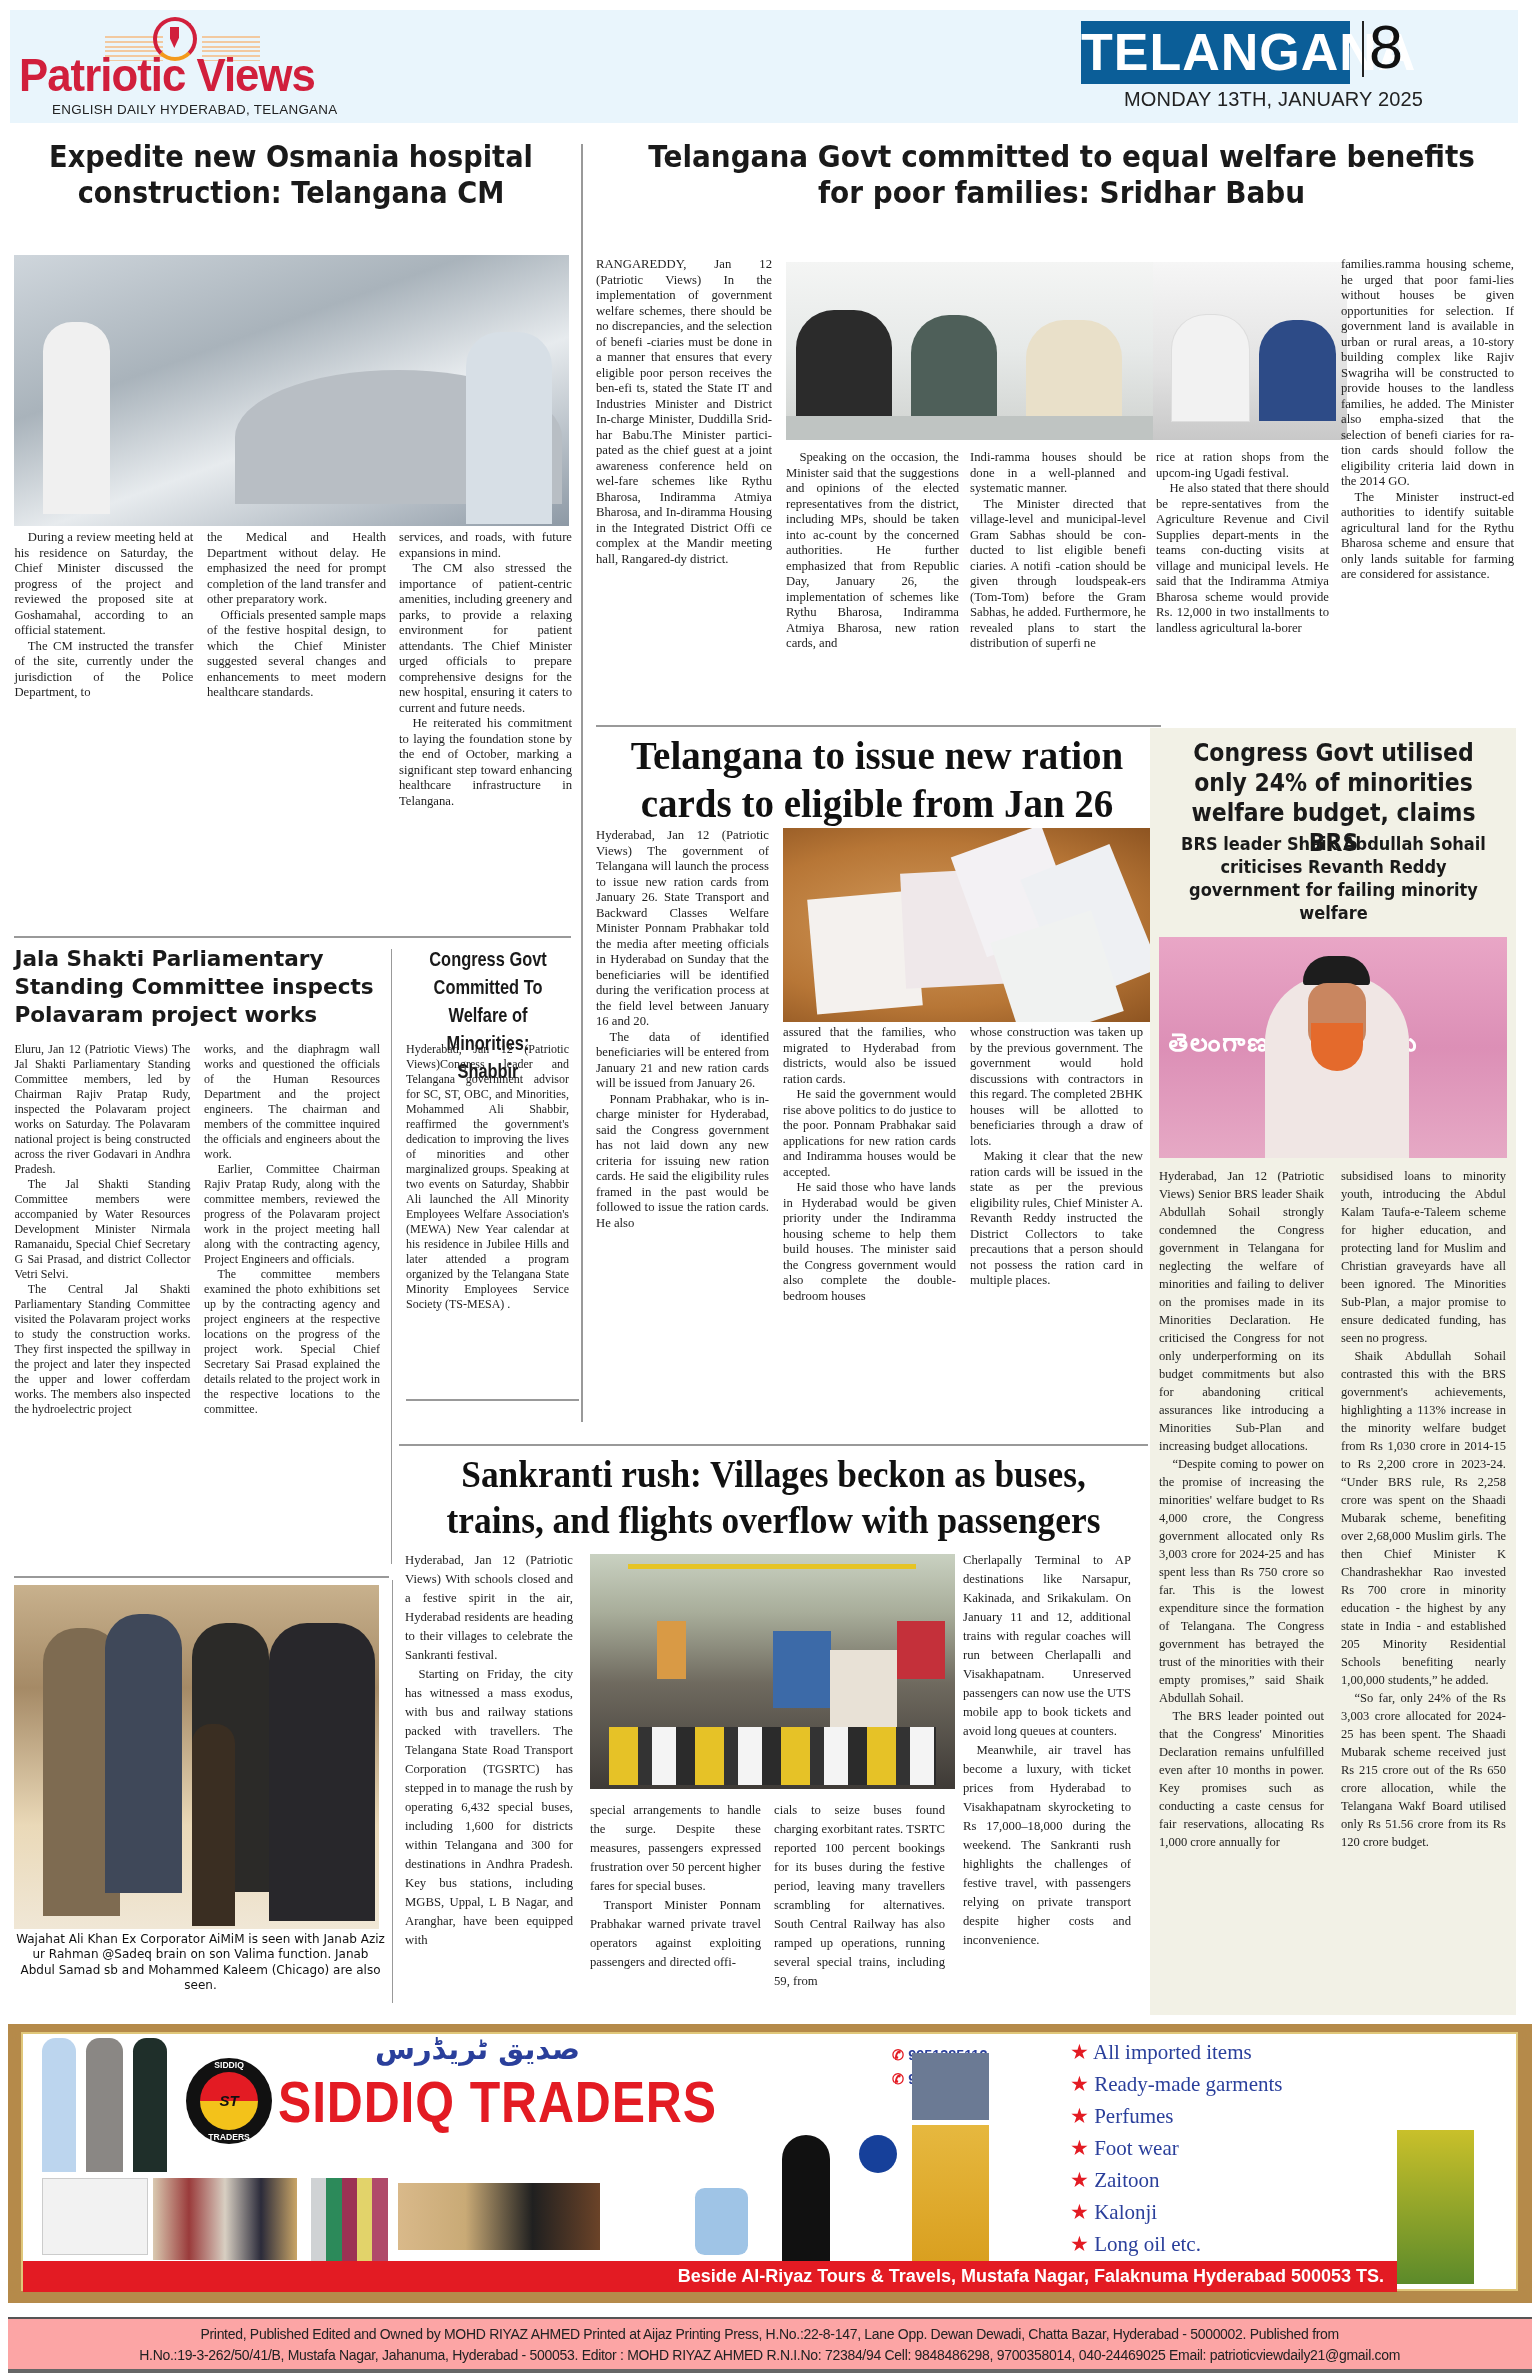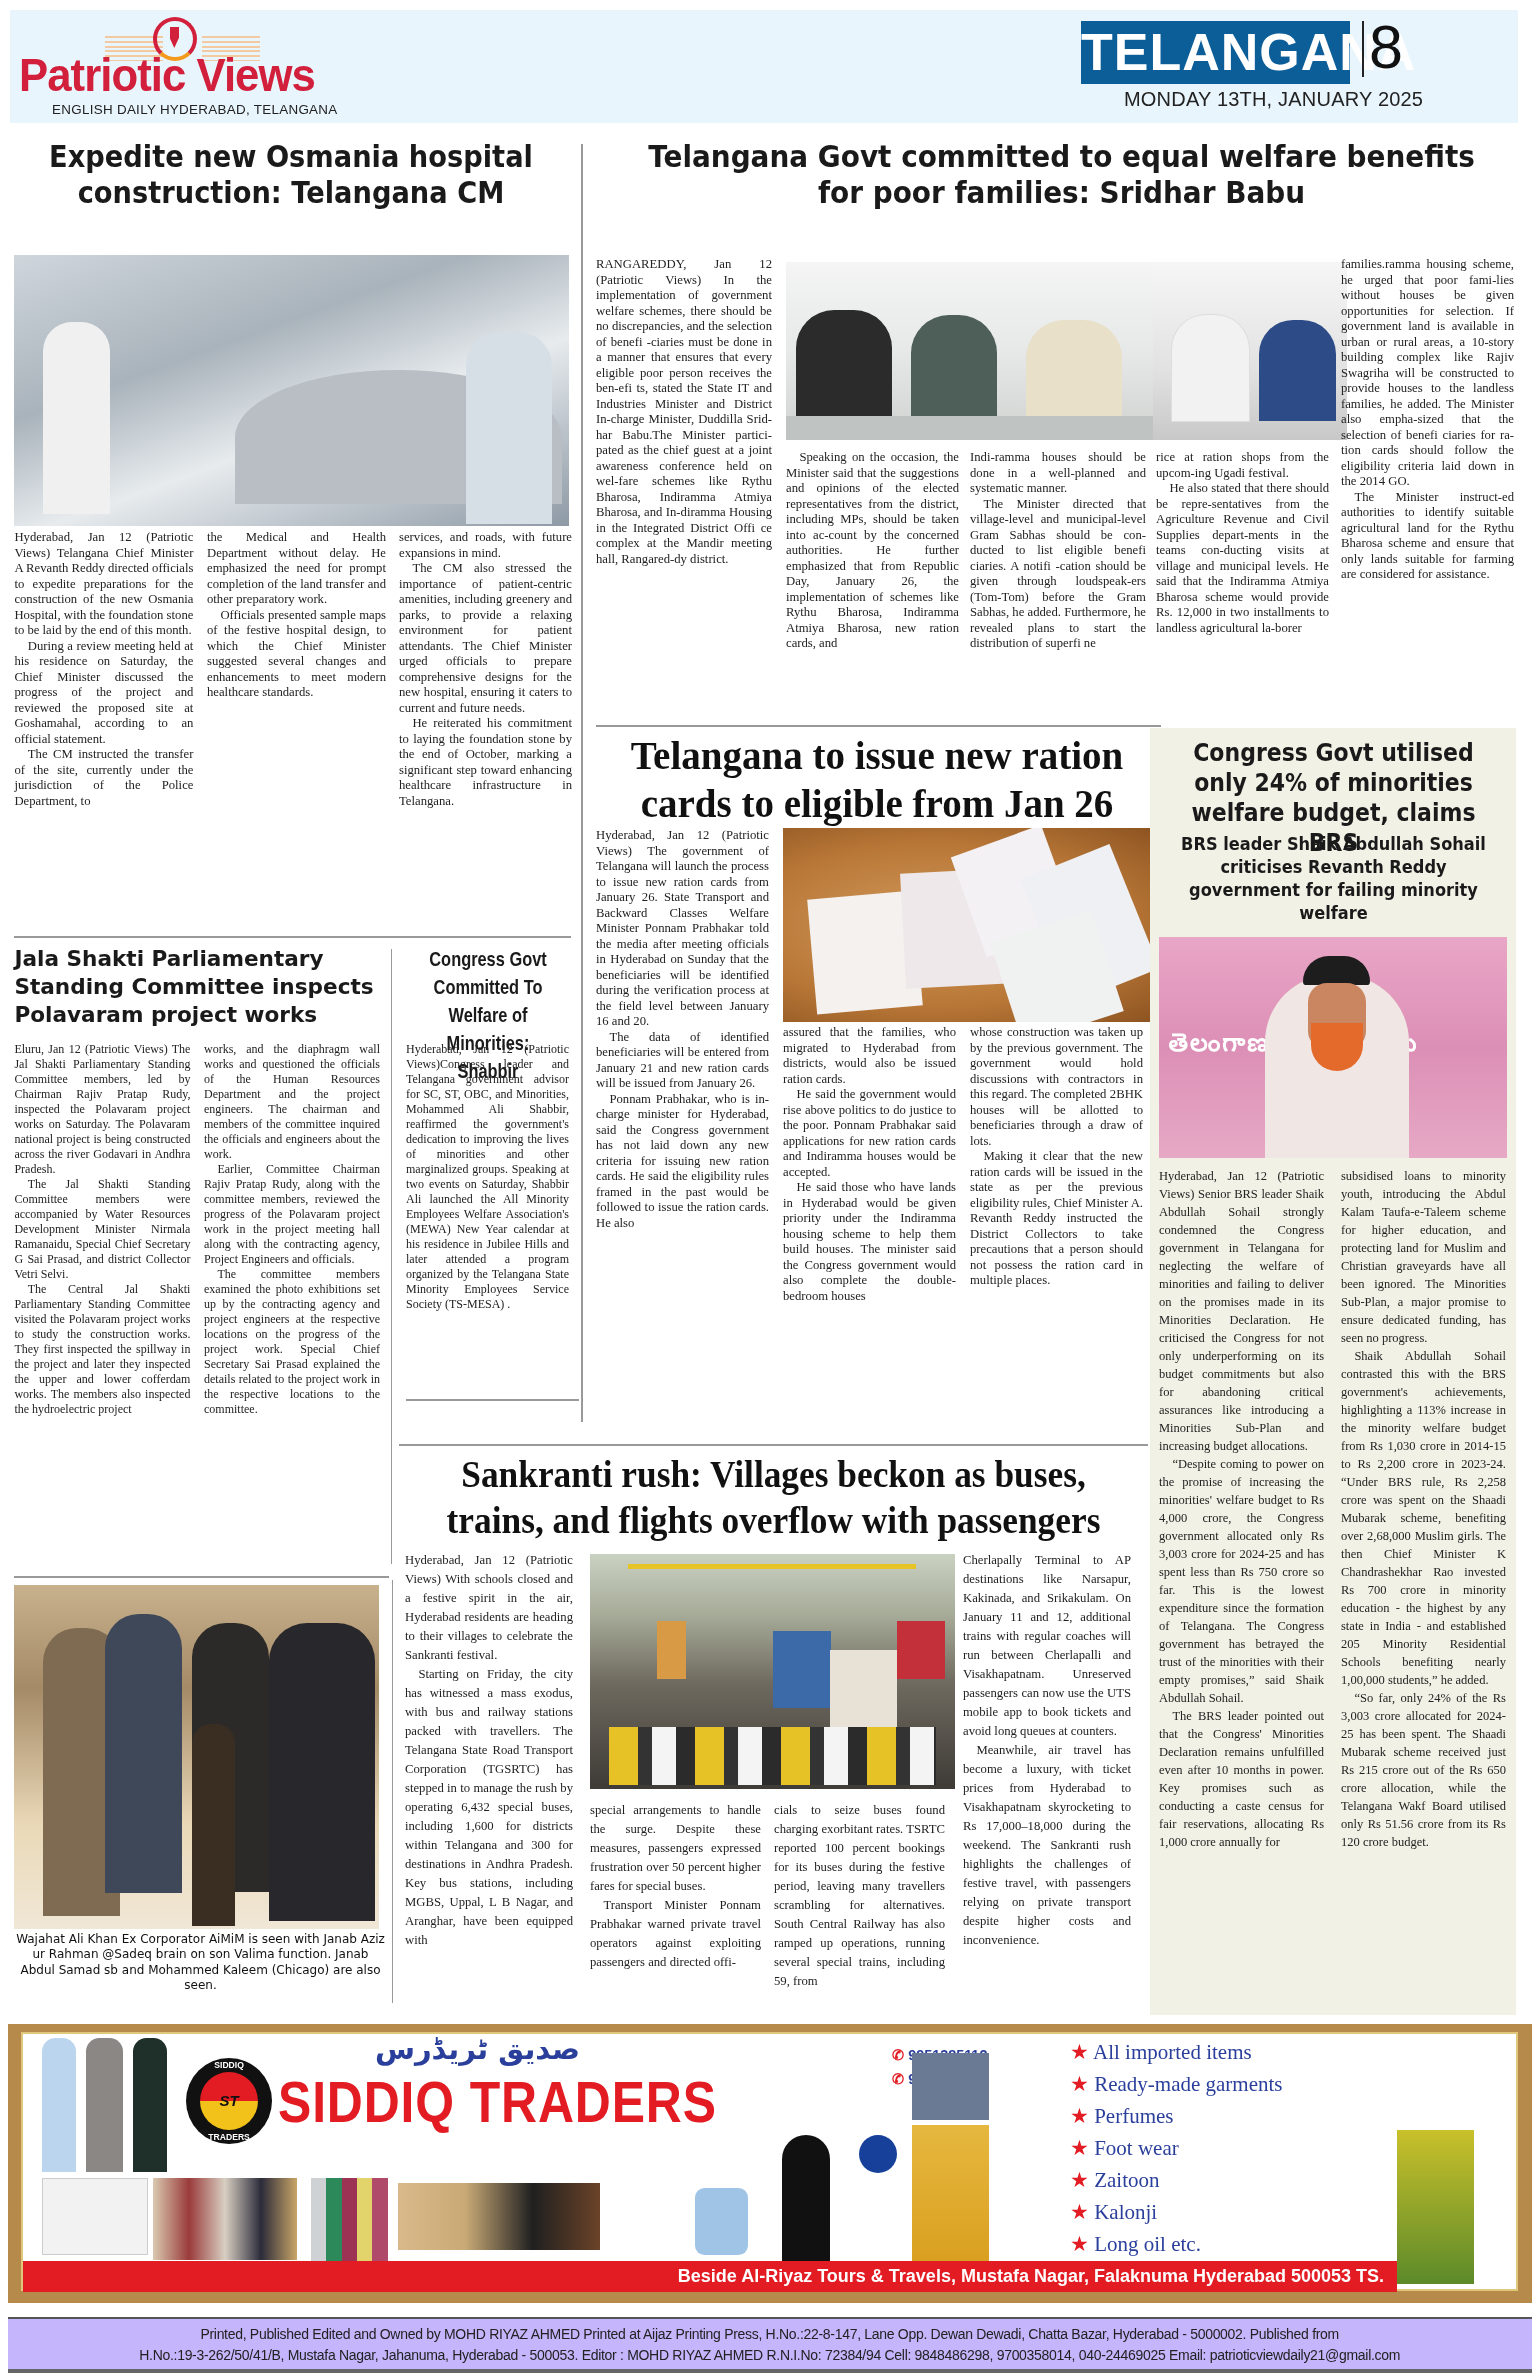--- a/index.html
+++ b/index.html
@@ -22,21 +22,21 @@
 .col{position:absolute;font-size:12.7px;line-height:15.5px;text-align:justify;color:#222}
 .col p{text-indent:13.4px}
 .col p.first{text-indent:0}
 .rule-v{position:absolute;width:1.9px;background:#999}
 .rule-h{position:absolute;height:2.9px;background:#999}
 .photo{position:absolute;overflow:hidden}
 .box{position:absolute;background:#f2f1e6}
 .caption{position:absolute;font-family:"DejaVu Sans",sans-serif;font-size:12px;line-height:15.4px;text-align:center;color:#111}
 .ad{left:7.7px;top:2024px;width:1524px;height:279px;background:#b58a4a;padding:9.6px}
 .ad-inner{position:absolute;left:13.4px;top:7.7px;width:1497px;height:259px;background:#fff;border:2.9px solid #e0c77a}
-.footer{left:7.7px;top:2317px;width:1524px;height:56px;background:#c4b5fd;border-top:2.9px solid #555;border-bottom:4.8px solid #666;font-family:"Liberation Sans",sans-serif;font-size:14px;text-align:center;line-height:21px;padding-top:4.8px;color:#222;letter-spacing:-0.3px}
+.footer{left:7.7px;top:2317px;width:1524px;height:56px;background:#fca5a5;border-top:2.9px solid #555;border-bottom:4.8px solid #666;font-family:"Liberation Sans",sans-serif;font-size:14px;text-align:center;line-height:21px;padding-top:4.8px;color:#222;letter-spacing:-0.3px}
 </style>
 </head>
 <body>
 
 <div class="abs masthead"></div>
 <div class="abs logo">
   <div class="logo-lines" style="left:86px"></div>
   <div class="logo-pen"></div>
   <div class="logo-lines" style="left:183px"></div>
   <div class="logo-title">Patriotic Views</div>
@@ -47,21 +47,20 @@
 <div class="abs page-num">8</div>
 <div class="abs date">MONDAY 13TH, JANUARY 2025</div>
 
 <div class="abs headline" style="left:9.6px;top:139px;width:562px;font-size:31px;transform:scaleX(.88);transform-origin:center">Expedite new Osmania hospital construction: Telangana CM</div>
 <div class="photo" style="left:14.4px;top:255px;width:555px;height:271px;background:linear-gradient(160deg,#cfd6dc 0%,#a9b3bb 35%,#e7ebee 60%,#8d99a5 100%)">
   <div style="position:absolute;left:221px;top:115px;width:327px;height:134px;background:#b8bec4;border-radius:50% 50% 0 0"></div>
   <div style="position:absolute;left:29px;top:67px;width:67px;height:192px;background:#f0f0f0;border-radius:29px 29px 0 0"></div>
   <div style="position:absolute;left:452px;top:77px;width:86px;height:192px;background:#d7dfe6;border-radius:34px 34px 0 0"></div>
 </div>
 <div class="col" style="left:14.4px;top:530px;width:179px">
-  <p class="first">Hyderabad, Jan 12 (Patriotic Views) Telangana Chief Minister A Revanth Reddy directed officials to expedite preparations for the construction of the new Osmania Hospital, with the foundation stone to be laid by the end of this month.</p>
   <p>During a review meeting held at his residence on Saturday, the Chief Minister discussed the progress of the project and reviewed the proposed site at Goshamahal, according to an official statement.</p>
   <p>The CM instructed the transfer of the site, currently under the jurisdiction of the Police Department, to</p>
 </div>
 <div class="col" style="left:207px;top:530px;width:179px">
   <p class="first">the Medical and Health Department without delay. He emphasized the need for prompt completion of the land transfer and other preparatory work.</p>
   <p>Officials presented sample maps of the festive hospital design, to which the Chief Minister suggested several changes and enhancements to meet modern healthcare standards.</p>
 </div>
 <div class="col" style="left:399px;top:530px;width:173px">
   <p class="first">services, and roads, with future expansions in mind.</p>
   <p>The CM also stressed the importance of patient-centric amenities, including greenery and parks, to provide a relaxing environment for patient attendants. The Chief Minister urged officials to prepare comprehensive designs for the new hospital, ensuring it caters to current and future needs.</p>

